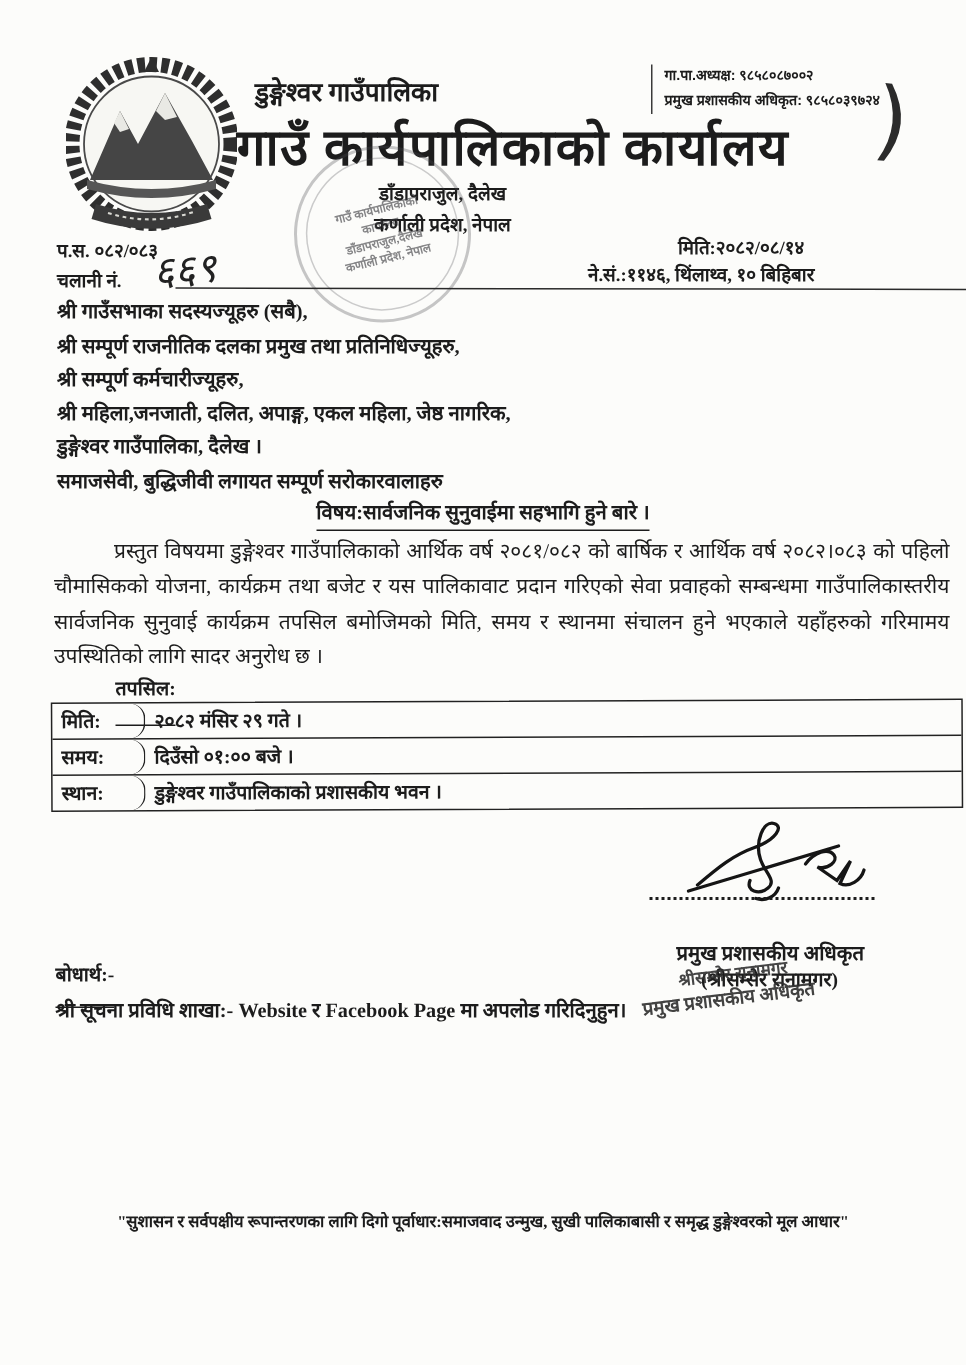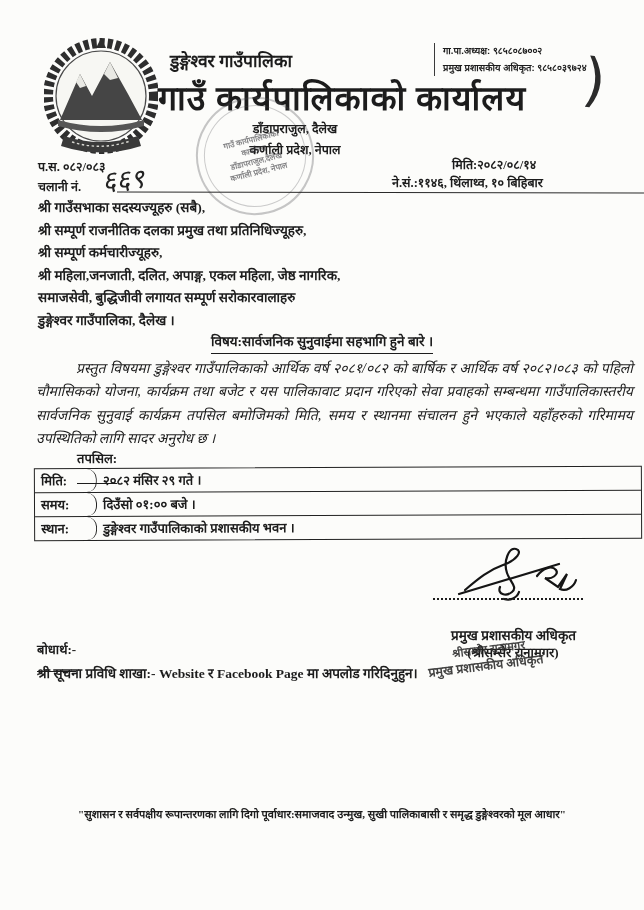--- a/index.html
+++ b/index.html
@@ -31,21 +31,21 @@
   .issue-date{top:156px;left:452px;font-size:12.5px;font-weight:700;}
   .ns-date{top:174px;left:392px;font-size:12.5px;font-weight:700;}
   .ref-rule{top:192px;left:117px;width:527px;border-top:1.6px solid #2a2a2a;transform:rotate(.1deg);}
   
   .addressees{top:197px;left:38px;font-size:13.5px;font-weight:600;line-height:22.6px;}
   
   .subject-wrap{top:332px;left:0;width:644px;text-align:center;}
   .subject-wrap span{font-size:13.5px;font-weight:700;border-bottom:1.6px solid #1c1c1c;padding-bottom:4px;}
   
   .body-par{top:357px;left:36px;width:597px;font-size:14px;font-weight:500;line-height:23.4px;
-    text-align:justify;text-indent:40px;font-style:italic;}
+    text-align:justify;text-indent:40px;}
   .tapasil{top:449px;left:37px;font-size:13px;font-weight:700;border-bottom:1.4px solid #1c1c1c;padding-bottom:16px;margin-left:40px;}
   
   .sched{top:467px;left:34px;width:606px;border:1.6px solid #222;transform:rotate(-.25deg);}
   .sched .tr{display:grid;grid-template-columns:62px 1fr;border-bottom:1.6px solid #222;}
   .sched .tr:last-child{border-bottom:none;}
   .sched .td{padding:3px 6px 2px 6px;font-size:13px;font-weight:600;line-height:18px;}
   .sched .td.lbl{border-right:1.6px solid #222;border-radius:10px;}
   
   .sig-squiggle{top:546px;left:455px;}
   .sig-dots{top:598px;left:433px;width:150px;border-bottom:2.4px dotted #1d1d1d;}
@@ -111,22 +111,22 @@
   <div class="abs chalani-no">६६९</div>
   <div class="abs issue-date">मिति:२०८२/०८/१४</div>
   <div class="abs ns-date">ने.सं.:११४६, थिंलाथ्व, १० बिहिबार</div>
   <div class="abs ref-rule"></div>
 
   <div class="abs addressees">
     <div>श्री गाउँसभाका सदस्यज्यूहरु (सबै),</div>
     <div>श्री सम्पूर्ण राजनीतिक दलका प्रमुख तथा प्रतिनिधिज्यूहरु,</div>
     <div>श्री सम्पूर्ण कर्मचारीज्यूहरु,</div>
     <div>श्री महिला,जनजाती, दलित, अपाङ्ग, एकल महिला, जेष्ठ नागरिक,</div>
+    <div>डुङ्गेश्वर गाउँपालिका, दैलेख ।</div>
     <div>समाजसेवी, बुद्धिजीवी लगायत सम्पूर्ण सरोकारवालाहरु</div>
-    <div>डुङ्गेश्वर गाउँपालिका, दैलेख ।</div>
   </div>
 
   <div class="abs subject-wrap">
     <span>विषय:सार्वजनिक सुनुवाईमा सहभागि हुने बारे ।</span>
   </div>
 
   <div class="abs body-par">प्रस्तुत विषयमा डुङ्गेश्वर गाउँपालिकाको आर्थिक वर्ष २०८१/०८२ को बार्षिक र आर्थिक वर्ष २०८२।०८३ को पहिलो चौमासिकको योजना, कार्यक्रम तथा बजेट र यस पालिकावाट प्रदान गरिएको सेवा प्रवाहको सम्बन्धमा गाउँपालिकास्तरीय सार्वजनिक सुनुवाई कार्यक्रम तपसिल बमोजिमको मिति, समय र स्थानमा संचालन हुने भएकाले यहाँहरुको गरिमामय उपस्थितिको लागि सादर अनुरोध छ ।</div>
   <div class="abs tapasil">तपसिल:</div>
 
   <div class="abs sched">

